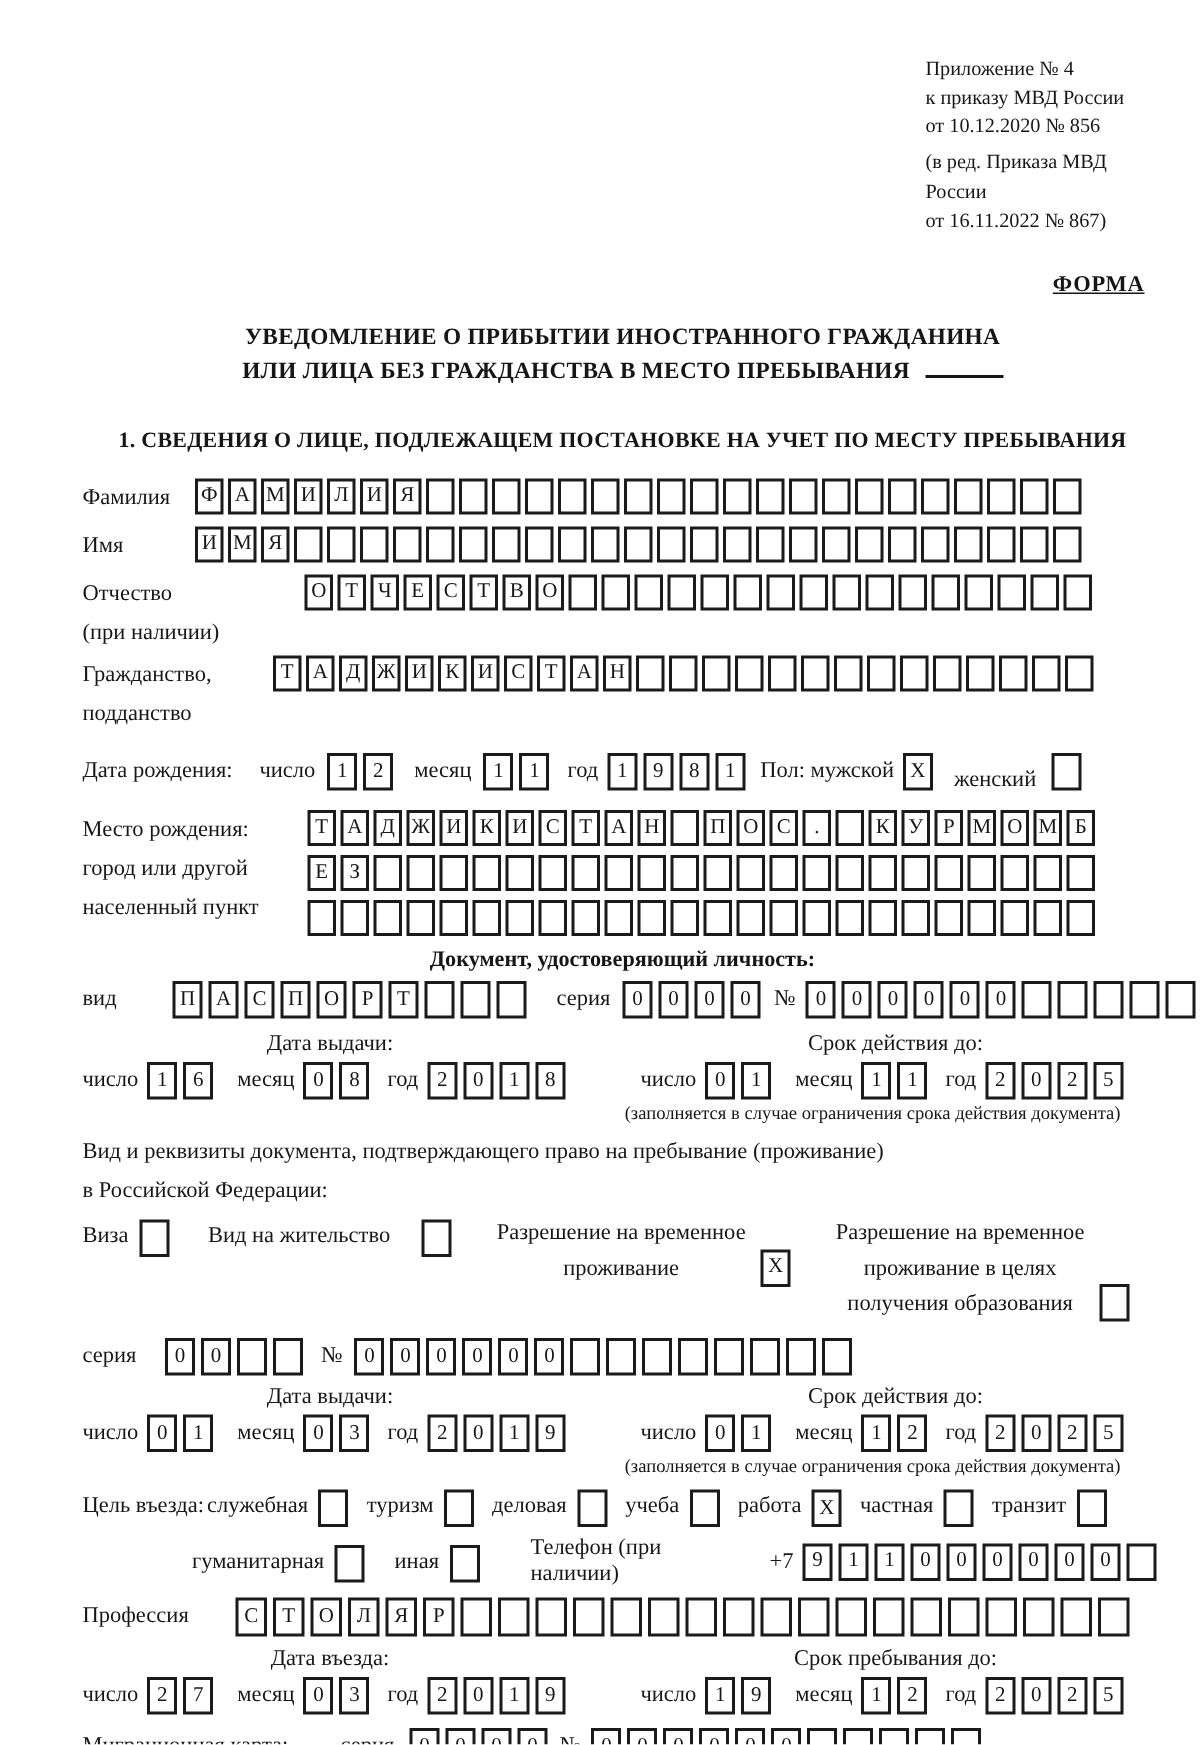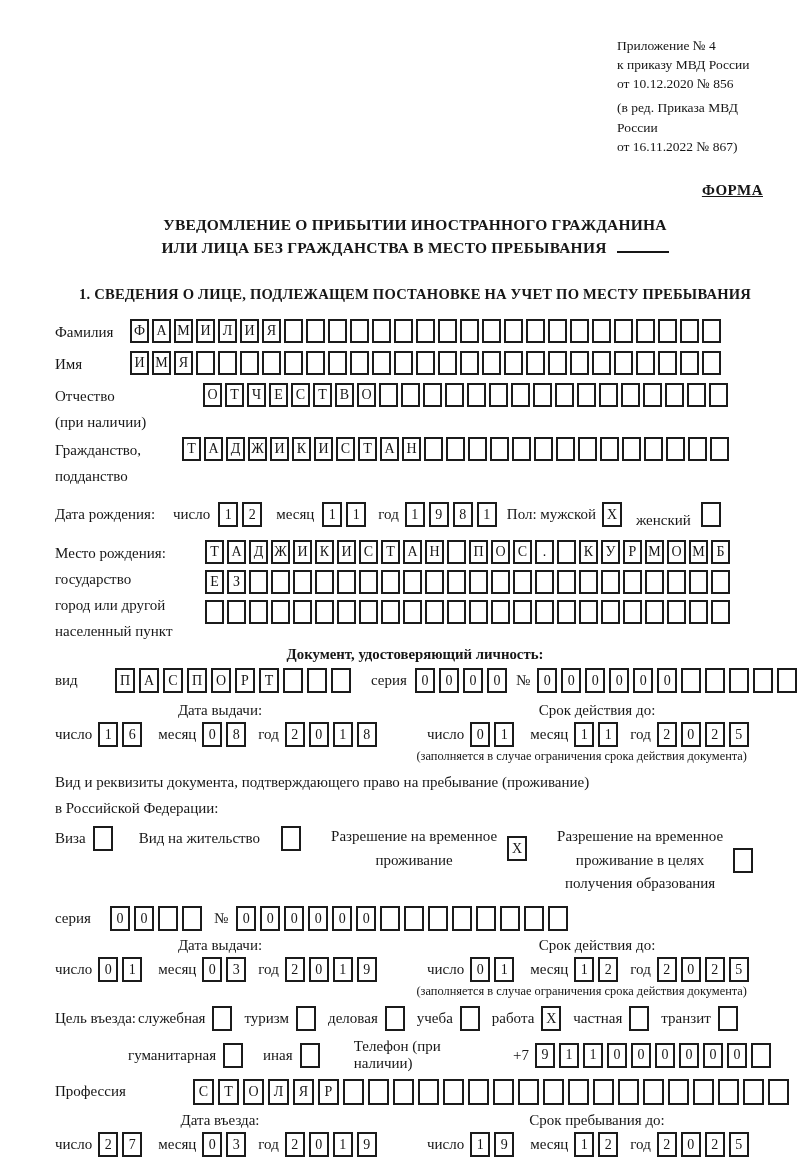--- a/index.html
+++ b/index.html
@@ -36,21 +36,21 @@
   .dates { display:flex; margin-top:8px; }
   .dcol-l { width:372px; flex:0 0 auto; }
   .dcol-r { flex:1; }
   .dhead { font-size:15px; text-align:center; width:330px; }
   .dcol-r .dhead { width:340px; }
   .dgroup { display:flex; align-items:center; margin-top:3px; font-size:15px; }
   .dgroup .dlbl { margin-right:6px; }
   .note { font-size:12.4px; text-align:right; margin:2px 28px 0 0; white-space:nowrap; }
   
   .optrow { display:flex; align-items:flex-start; font-size:15px; }
-  .opt { display:flex; align-items:center; }
+  .opt { display:flex; align-items:flex-end; }
   .opt .olbl { line-height:27px; margin-right:7px; }
   .opt .caption { text-align:center; line-height:1.55; margin-right:10px; }
   .plain { font-size:15px; line-height:1.7; }
   .bold-center { text-align:center; font-weight:bold; font-size:14.8px; margin-top:6px; }
   .stack > * { margin-bottom:6px; }
 </style>
 </head>
 <body>
 
 <div class="page">
@@ -230,21 +230,20 @@
       </span>
     <span class="flabel" style="margin:12px 10px 0 10px;">женский</span>
     <span class="cells md">
         <span class="cell"></span>
       </span>
   </div>
 
   <div class="frow" style="margin-top:6px;">
     <span class="flabel" style="width:150px; line-height:26px;">
       <div>Место рождения:</div>
-      <div>государство</div>
       <div>город или другой</div>
       <div>населенный пункт</div>
     </span>
     <span class="stack">
       <div class="cells sm">
           <span class="cell">Т</span>
           <span class="cell">А</span>
           <span class="cell">Д</span>
           <span class="cell">Ж</span>
           <span class="cell">И</span>
@@ -590,21 +589,21 @@
         <span class="cell">0</span>
         <span class="cell">0</span>
         <span class="cell">0</span>
         <span class="cell">0</span>
         <span class="cell">0</span>
         <span class="cell">0</span>
         <span class="cell"></span>
       </span>
   </div>
 
-  <div class="frow" style="margin-top:6px; align-items:center;gap:36px;">
+  <div class="frow" style="margin-top:6px; align-items:center;">
     <span class="flabel" style="width:102px;">Профессия</span>
     <span class="cells lg">
         <span class="cell">С</span>
         <span class="cell">Т</span>
         <span class="cell">О</span>
         <span class="cell">Л</span>
         <span class="cell">Я</span>
         <span class="cell">Р</span>
         <span class="cell"></span>
         <span class="cell"></span>

